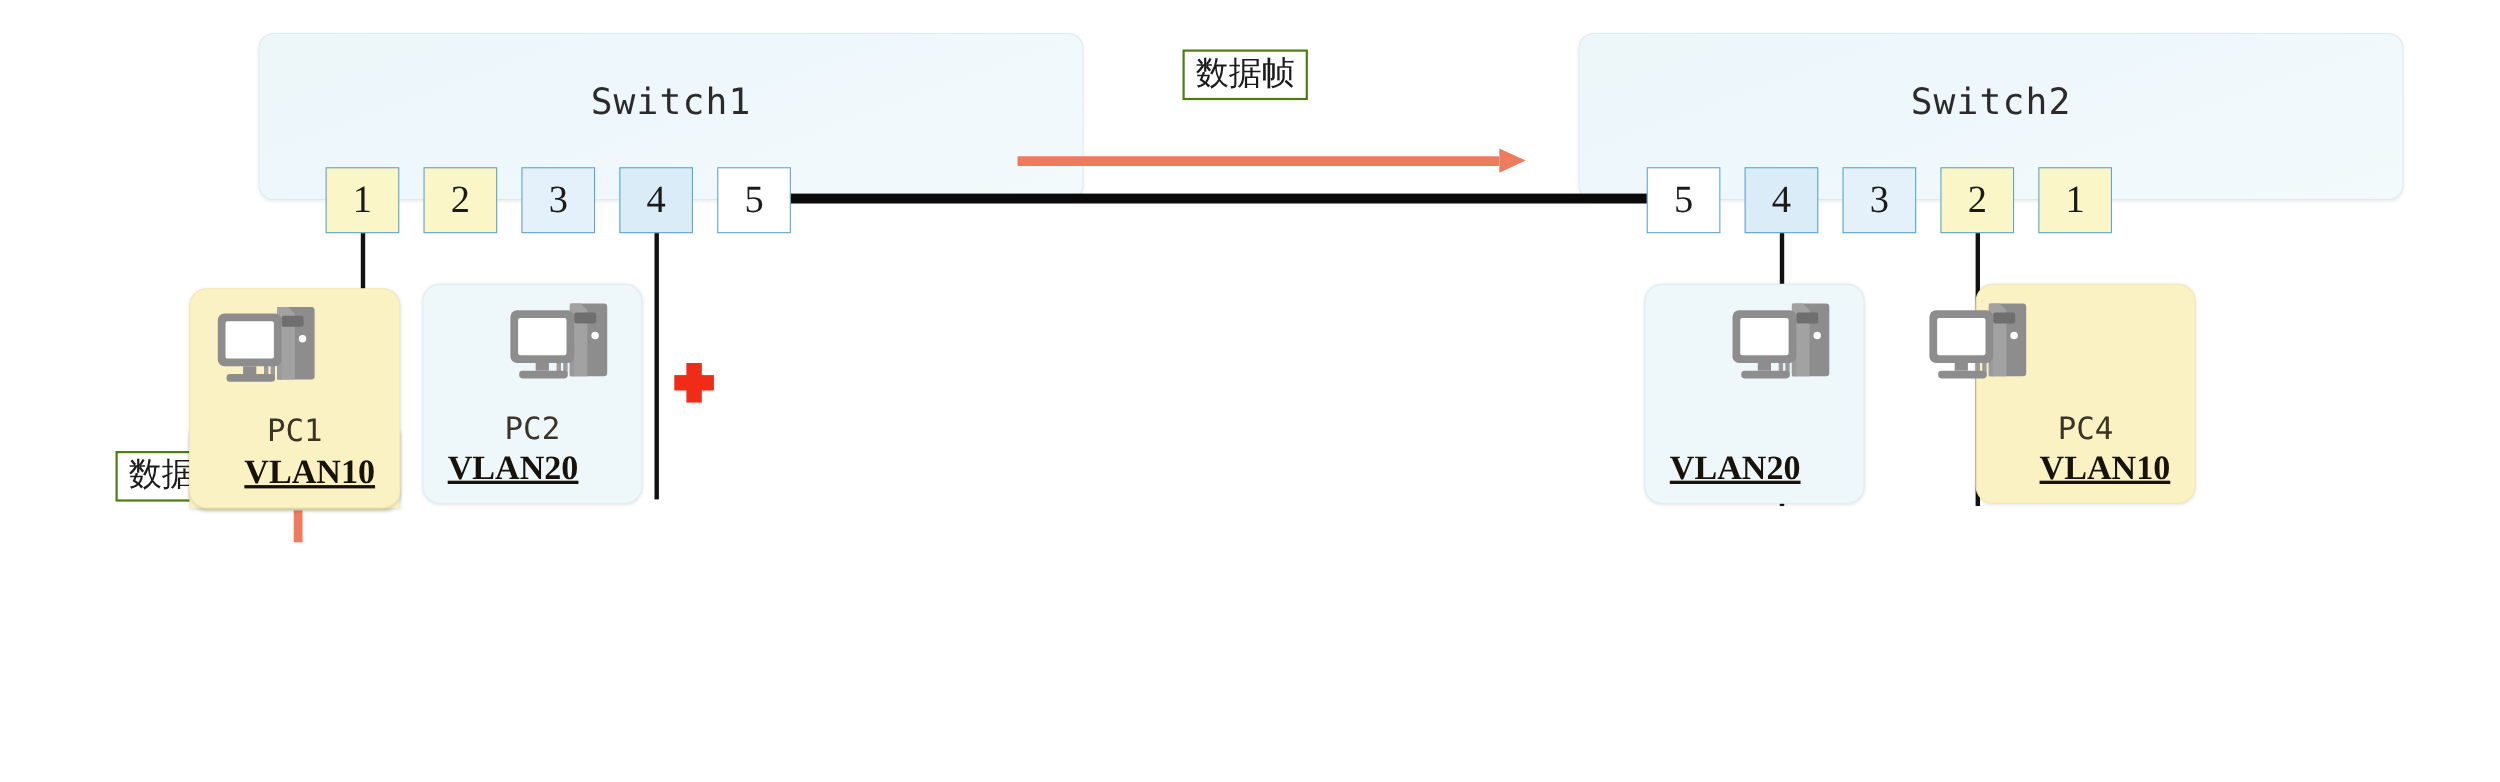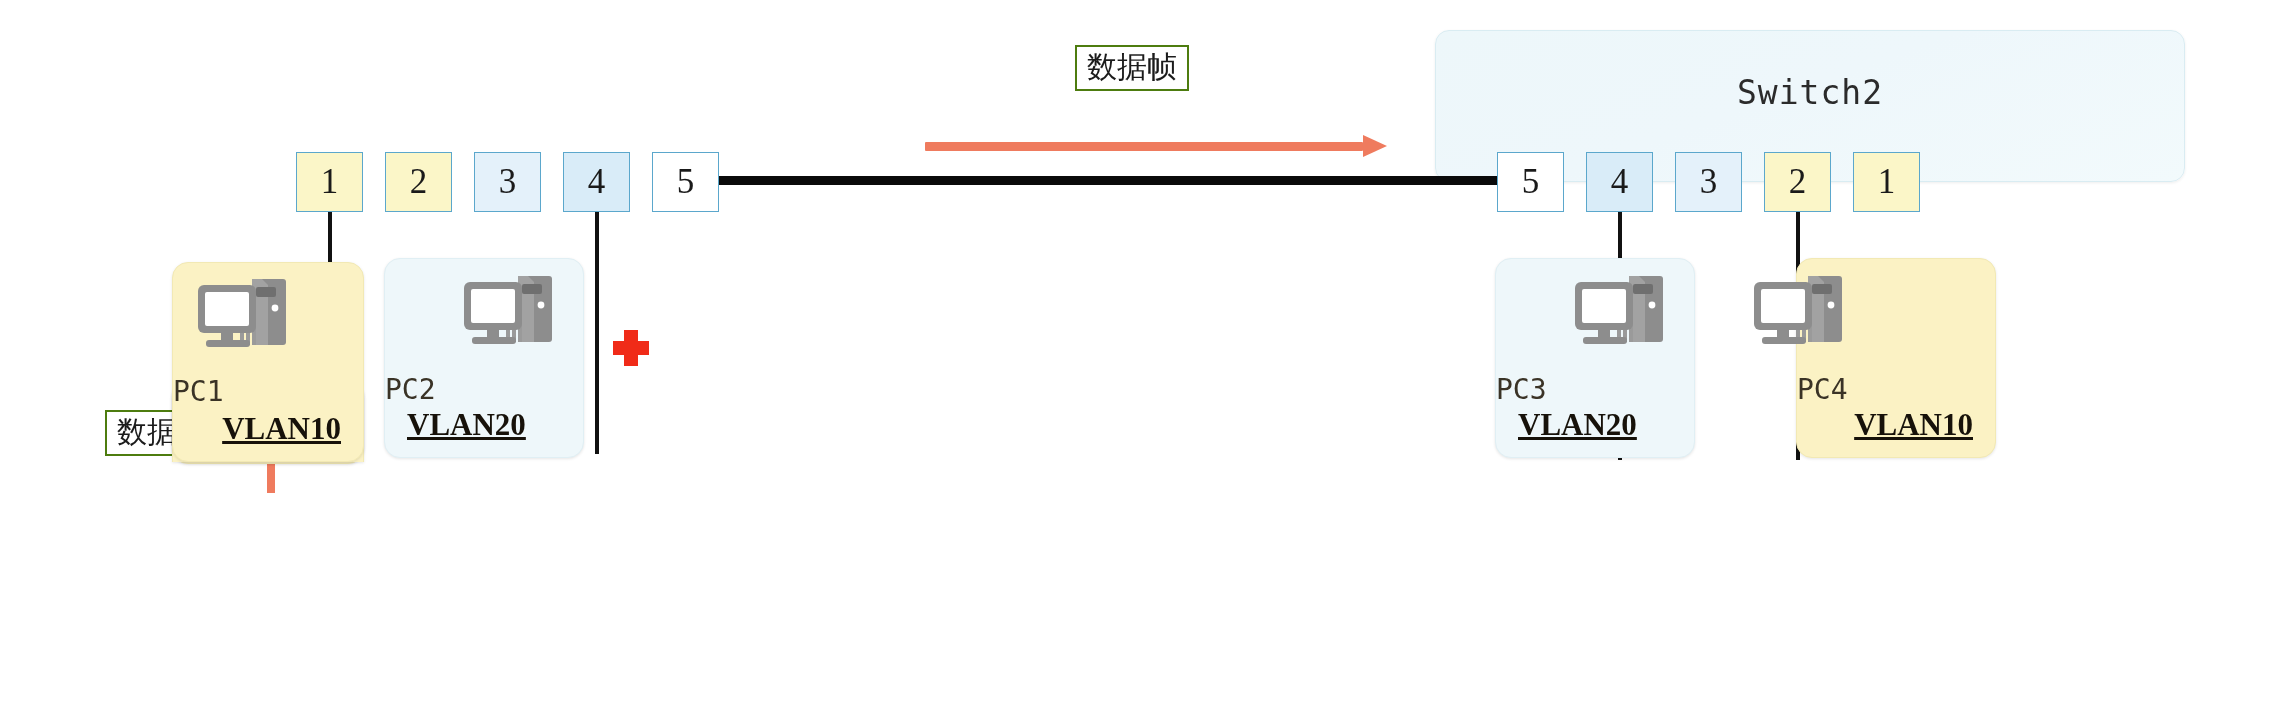--- a/index.html
+++ b/index.html
@@ -109,20 +109,21 @@
     background: #fbf2c4;
     border: 1px solid #f2e9b4;
   }
   .pc-box.blue {
     background: #eef7fa;
     border: 1px solid #e0eff4;
   }
   .pc-name {
     position: absolute;
     left: 0; right: 0;
+    text-align: center;
     font-family: "DejaVu Sans Mono", "Liberation Mono", monospace;
     font-size: 28px;
     color: #3a3326;
     white-space: nowrap;
   }
   .vlan-tag {
     position: absolute;
     bottom: 14px;
     font-family: "Liberation Serif", "DejaVu Serif", serif;
     font-weight: bold;
@@ -143,20 +144,23 @@
     position: absolute; background: #f02b18; display: block;
   }
   .cross i.h { left: 0; top: 11px; width: 36px; height: 14px; }
   .cross i.v { left: 11px; top: 0; width: 14px; height: 36px; }
 </style>
 </head>
 <body>
 
 <div id="canvas">
 
+  <div class="switch-box" style="left:235px; top:30px; width:750px; height:152px;">
+    <div class="switch-title" style="top:42px;">Switch1</div>
+  </div>
 
   <div class="port yellow" style="left:296px; top:152px;">
     <span>1</span>
   </div>
   <div class="port yellow" style="left:385px; top:152px;">
     <span>2</span>
   </div>
   <div class="port lblue" style="left:474px; top:152px;">
     <span>3</span>
   </div>
@@ -244,21 +248,20 @@
     <rect x="44" y="52" width="4" height="18" fill="#9a9a9a"></rect>
     <rect x="50" y="48" width="4" height="22" fill="#9a9a9a"></rect>
     <rect x="56" y="45" width="4" height="25" fill="#9a9a9a"></rect>
     <rect x="2" y="10" width="58" height="48" rx="6" fill="#8d8d8d"></rect>
     <rect x="9" y="17" width="44" height="34" rx="2" fill="#ffffff"></rect>
     <rect x="25" y="58" width="12" height="7" fill="#8d8d8d"></rect>
     <rect x="10" y="65" width="44" height="7" rx="3" fill="#8d8d8d"></rect>
   </svg>
 
   <div class="pc-box blue" style="left:1495px; top:258px; width:200px; height:200px;">
-    <div class="pc-name" style="top:114px;">PC3</div>
     <span class="vlan-tag left">VLAN20</span>
   </div>
   <svg class="pc-icon" style="left:1573px; top:272px;" viewBox="0 0 118 92">
     <rect x="56" y="4" width="34" height="66" rx="3" fill="#8d8d8d"></rect>
     <path d="M56 4 L66 4 L72 10 L72 70 L56 70 Z" fill="#a2a2a2"></path>
     <rect x="60" y="12" width="20" height="10" rx="2" fill="#6f6f6f"></rect>
     <circle cx="79" cy="33" r="3.4" fill="#ffffff"></circle>
     <rect x="44" y="52" width="4" height="18" fill="#9a9a9a"></rect>
     <rect x="50" y="48" width="4" height="22" fill="#9a9a9a"></rect>
     <rect x="56" y="45" width="4" height="25" fill="#9a9a9a"></rect>

